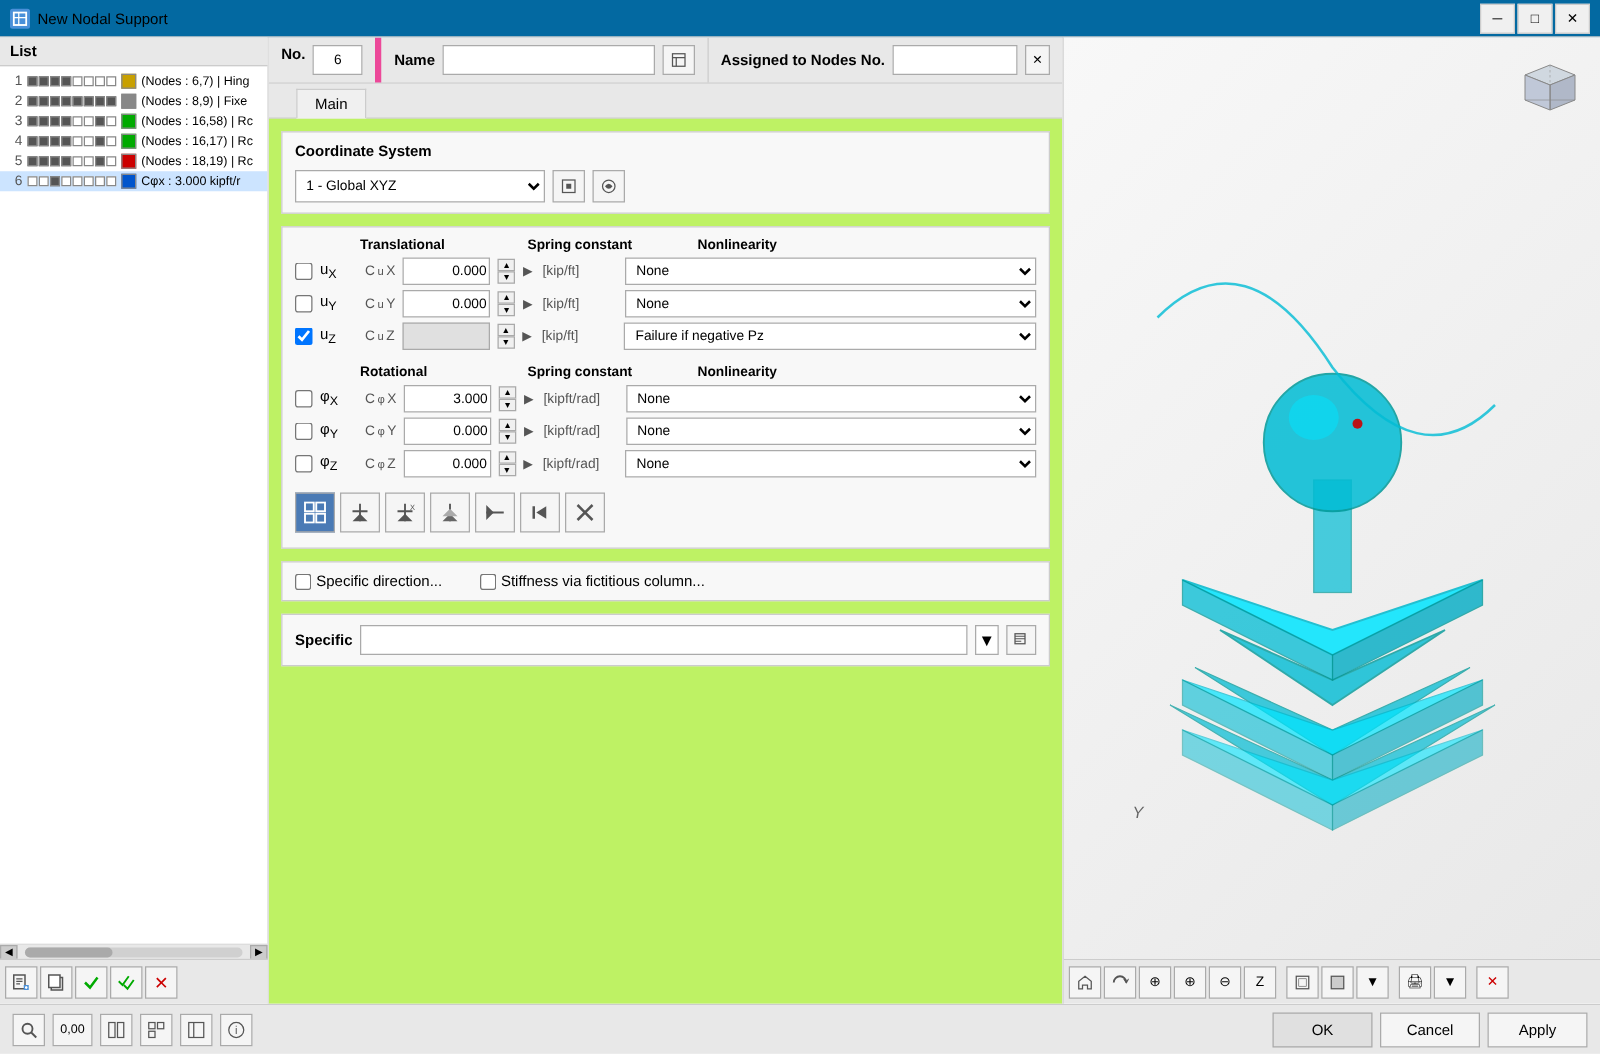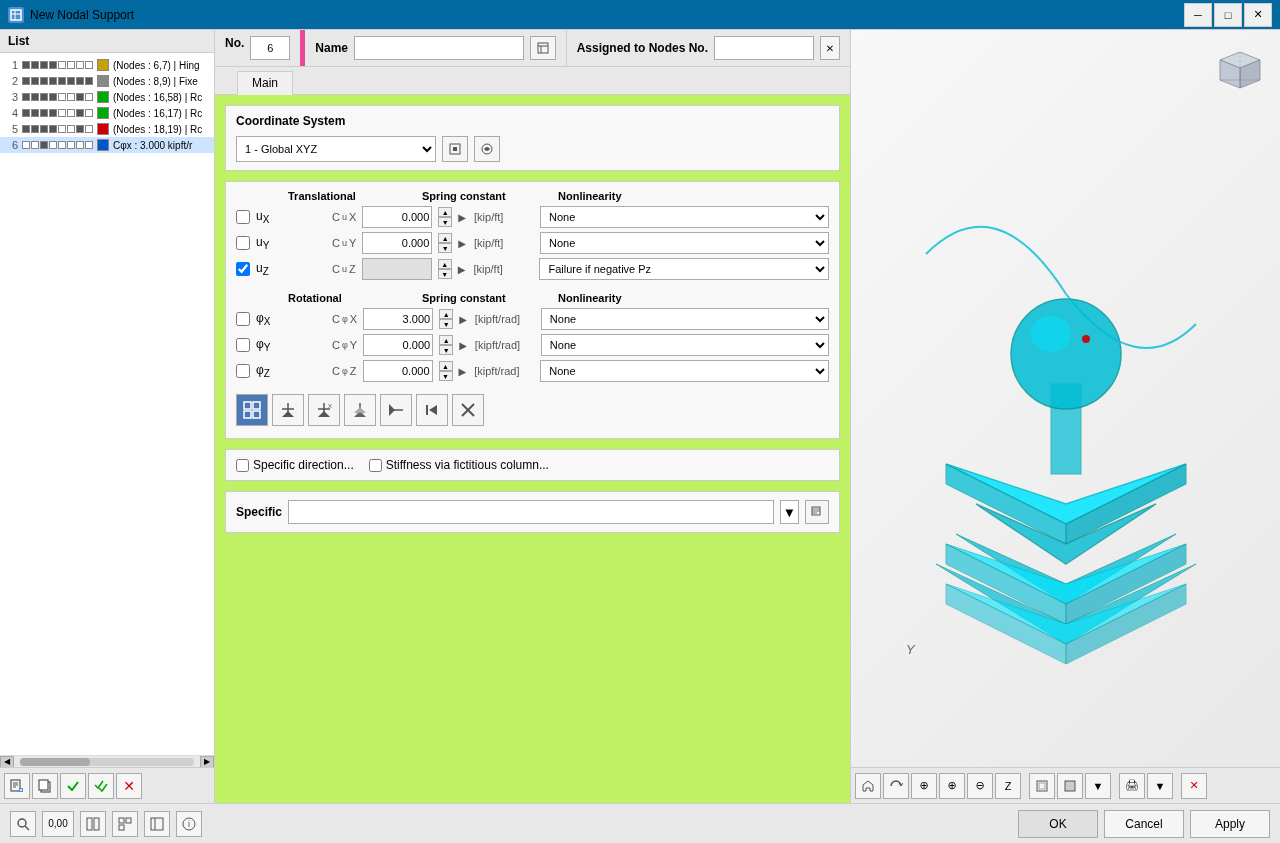--- a/index.html
+++ b/index.html
@@ -60,21 +60,21 @@
 
     .section-box { background: #f8f8f8; border: 1px solid #ccc; padding: 8px 10px; margin-bottom: 10px; }
     .section-title { font-weight: bold; margin-bottom: 8px; }
 
     
     .coord-row { display: flex; align-items: center; gap: 6px; }
     .coord-select { height: 26px; border: 1px solid #aaa; background: #fff; padding: 0 4px; width: 200px; }
     .coord-btn { width: 26px; height: 26px; border: 1px solid #aaa; background: #f5f5f5; cursor: pointer; display: flex; align-items: center; justify-content: center; }
     .support-cb { width: 14px; height: 14px; cursor: pointer; }
     .support-name { width: 30px; font-size: 12px; }
-    .spring-label { font-size: 11px; color: #555; display: flex; align-items: center; gap: 2px; margin-left: 40px; }
+    .spring-label { font-size: 11px; color: #555; display: flex; align-items: center; gap: 2px; }
     .spring-label sub { font-size: 9px; }
     .spring-input { width: 70px; height: 22px; border: 1px solid #aaa; background: #fff; text-align: right; padding: 0 2px; font-size: 11px; }
     .spring-input.disabled { background: #e8e8e8; }
     .spin-btns { display: flex; flex-direction: column; }
     .spin-btn { width: 14px; height: 10px; border: 1px solid #aaa; background: #f0f0f0; cursor: pointer; display: flex; align-items: center; justify-content: center; font-size: 7px; line-height: 1; }
     .unit-label { font-size: 11px; color: #555; width: 60px; }
     .nonlin-select { height: 22px; border: 1px solid #aaa; background: #fff; padding: 0 4px; font-size: 11px; flex: 1; min-width: 120px; }
 
     .support-full-row { display: flex; align-items: center; gap: 6px; margin-bottom: 4px; }
 
@@ -479,21 +479,21 @@
           <button class="icon-btn">
             <svg width="18" height="18" viewBox="0 0 18 18">
                 <line x1="3" y1="3" x2="15" y2="15" stroke="#555" stroke-width="2"></line>
                 <line x1="15" y1="3" x2="3" y2="15" stroke="#555" stroke-width="2"></line>
               </svg>
           </button>
         </div>
       </div>
 
       <div class="options-section">
-        <div style="display:flex; gap:15px;">
+        <div style="display:flex; gap:30px;">
           <div class="option-item">
             <input type="checkbox" style="">
             <span>Specific direction...</span>
           </div>
           <div class="option-item">
             <input type="checkbox" style="">
             <span>Stiffness via fictitious column...</span>
           </div>
         </div>
       </div>

